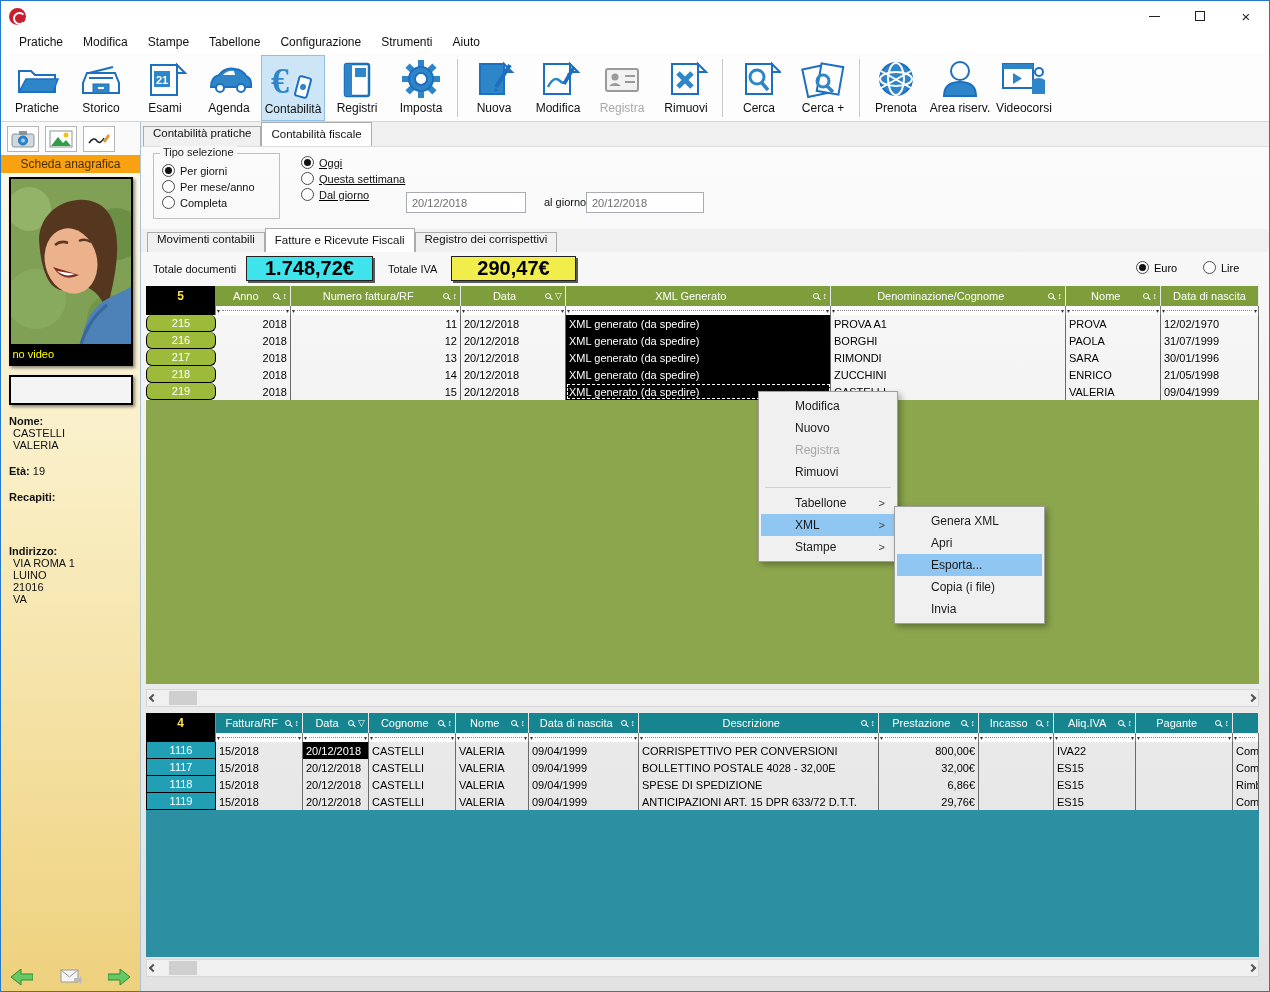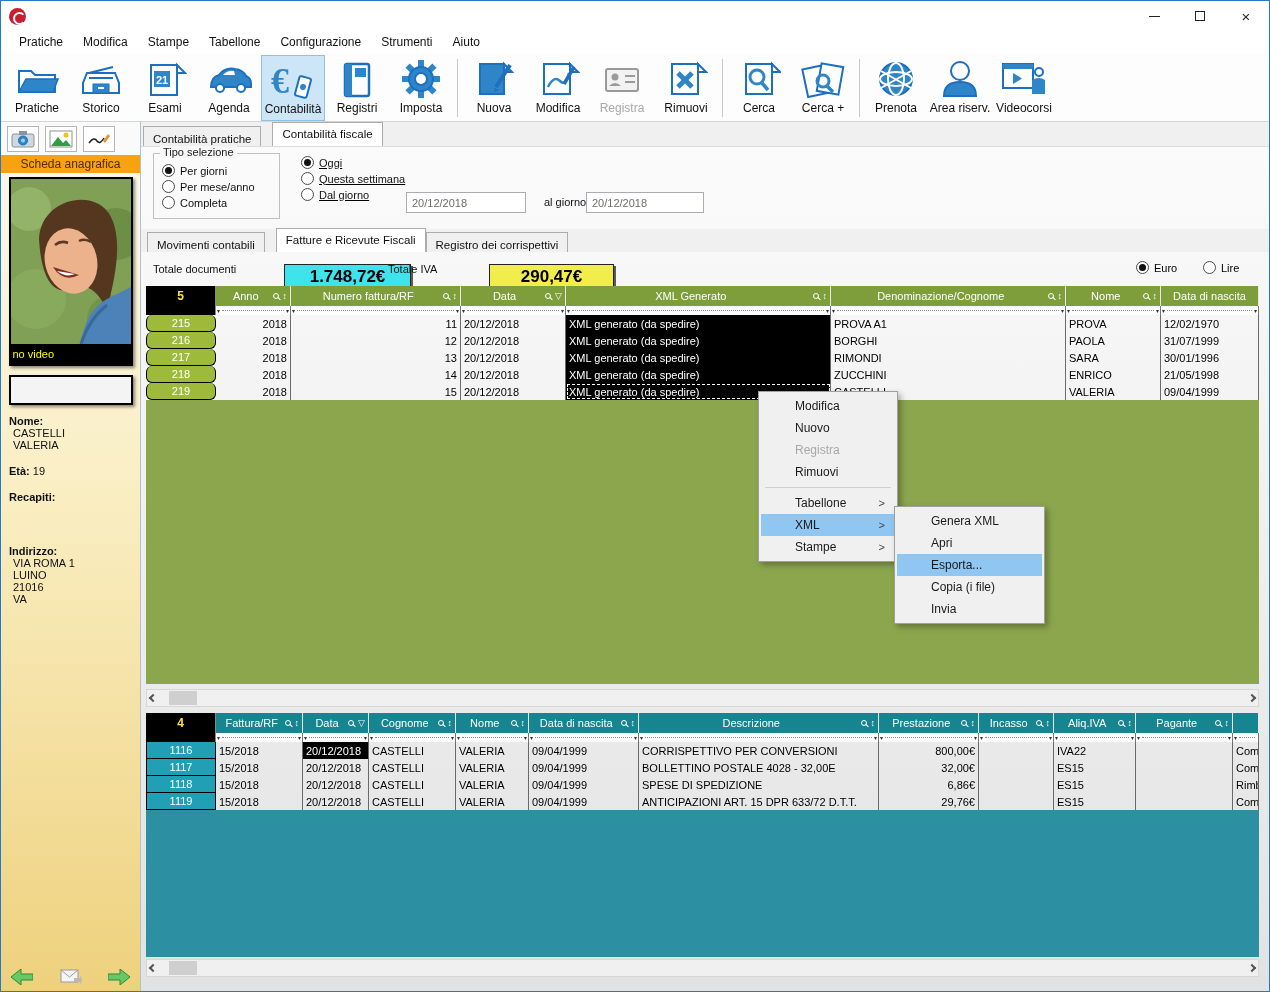--- a/index.html
+++ b/index.html
@@ -41,40 +41,40 @@
   .side-text { padding:10px 0 0 8px; font-size:11px; color:#111; }
   .side-text .lbl { font-weight:bold; }
   .side-text .val { padding-left:4px; }
   .side-text .gap { height:14px; }
   .side-foot { position:absolute; bottom:6px; left:0; width:100%; display:flex; align-items:center; justify-content:space-between; padding:0 10px; }
 
   .main { flex:1; display:flex; flex-direction:column; background:#f0f0f0; min-width:0; }
 
   
   .tabrow { display:flex; align-items:flex-end; height:24px; padding-left:2px; background:#f0f0f0; }
-  .tab { font-size:11.5px; color:#111; background:#f0f0f0; border:1px solid #acacac; border-bottom:none; padding:6px 9px 3px 9px; margin-right:0; height:20px; }
-  .tab.active { background:#fff; height:24px; position:relative; z-index:2; padding-top:5px;margin-left:11px; }
+  .tab { font-size:11.5px; color:#111; background:#f0f0f0; border:1px solid #acacac; border-bottom:none; padding:0 9px 3px 9px; margin-right:0; height:20px; }
+  .tab.active { background:#fff; height:24px; position:relative; z-index:2; padding-top:5px; }
   .panel { flex:1; border-top:1px solid #dcdcdc; background:linear-gradient(180deg,#fbfbfb 0%,#e2e2e2 100%); position:relative; min-height:0; display:flex; flex-direction:column; }
 
   
   .selarea { height:82px; position:relative; }
   .groupbox { position:absolute; left:12px; top:6px; width:127px; height:66px; border:1px solid #c0c0c0; }
   .groupbox .gb-label { position:absolute; top:-8px; left:6px; background:#f7f7f7; font-size:11px; color:#222; padding:0 3px; }
   .radio { width:13px; height:13px; border:1px solid #4a4a4a; border-radius:50%; background:#fff; display:inline-block; vertical-align:-2px; flex:0 0 auto; }
   .radio.sel { position:relative; }
   .radio.sel::after { content:""; position:absolute; left:2px; top:2px; width:7px; height:7px; border-radius:50%; background:#111; }
   .ritem { display:flex; align-items:center; gap:5px; font-size:11px; color:#111; margin:3px 0 0 8px; }
   .rcol2 { position:absolute; left:152px; top:6px;text-decoration:underline; }
   .datebox { position:absolute; width:120px; height:21px; border:1px solid #a9adb3; background:#fff; font-size:11px; color:#6e6e6e; padding:3px 5px; font-family:"Liberation Sans",sans-serif; }
   .dlabel { position:absolute; font-size:11px; color:#111; }
 
   
   .totrow { height:34px; position:relative; }
   .totlbl { position:absolute; font-size:11px; color:#111; top:11px; }
-  .totbox { position:absolute; top:12px; height:25px; border:1px solid #222; box-shadow:2px 2px 0 #5a5a5a; display:flex; align-items:center; justify-content:center; font-size:17px; font-weight:bold; color:#000;margin-left:38px; }
+  .totbox { position:absolute; top:4px; height:25px; border:1px solid #222; box-shadow:2px 2px 0 #5a5a5a; display:flex; align-items:center; justify-content:center; font-size:20px; font-weight:bold; color:#000; }
   .totbox.cyan { background:#3fe3ec; width:127px; left:105px; }
   .totbox.yellow { background:#f1ee4c; width:125px; left:310px; }
   .cur { position:absolute; top:9px; display:flex; align-items:center; gap:5px; font-size:11px; }
 
   
   .tablewrap { margin-left:5px; width:1113px; }
   .trow { display:grid; }
   .u { grid-template-columns:70px 75px 170px 105px 265px 235px 95px minmax(0,1fr); }
   .l { grid-template-columns:70px 87px 66px 87px 73px 110px 240px 100px 75px 82px 97px minmax(0,1fr); }
   .hrow { height:20px; }

